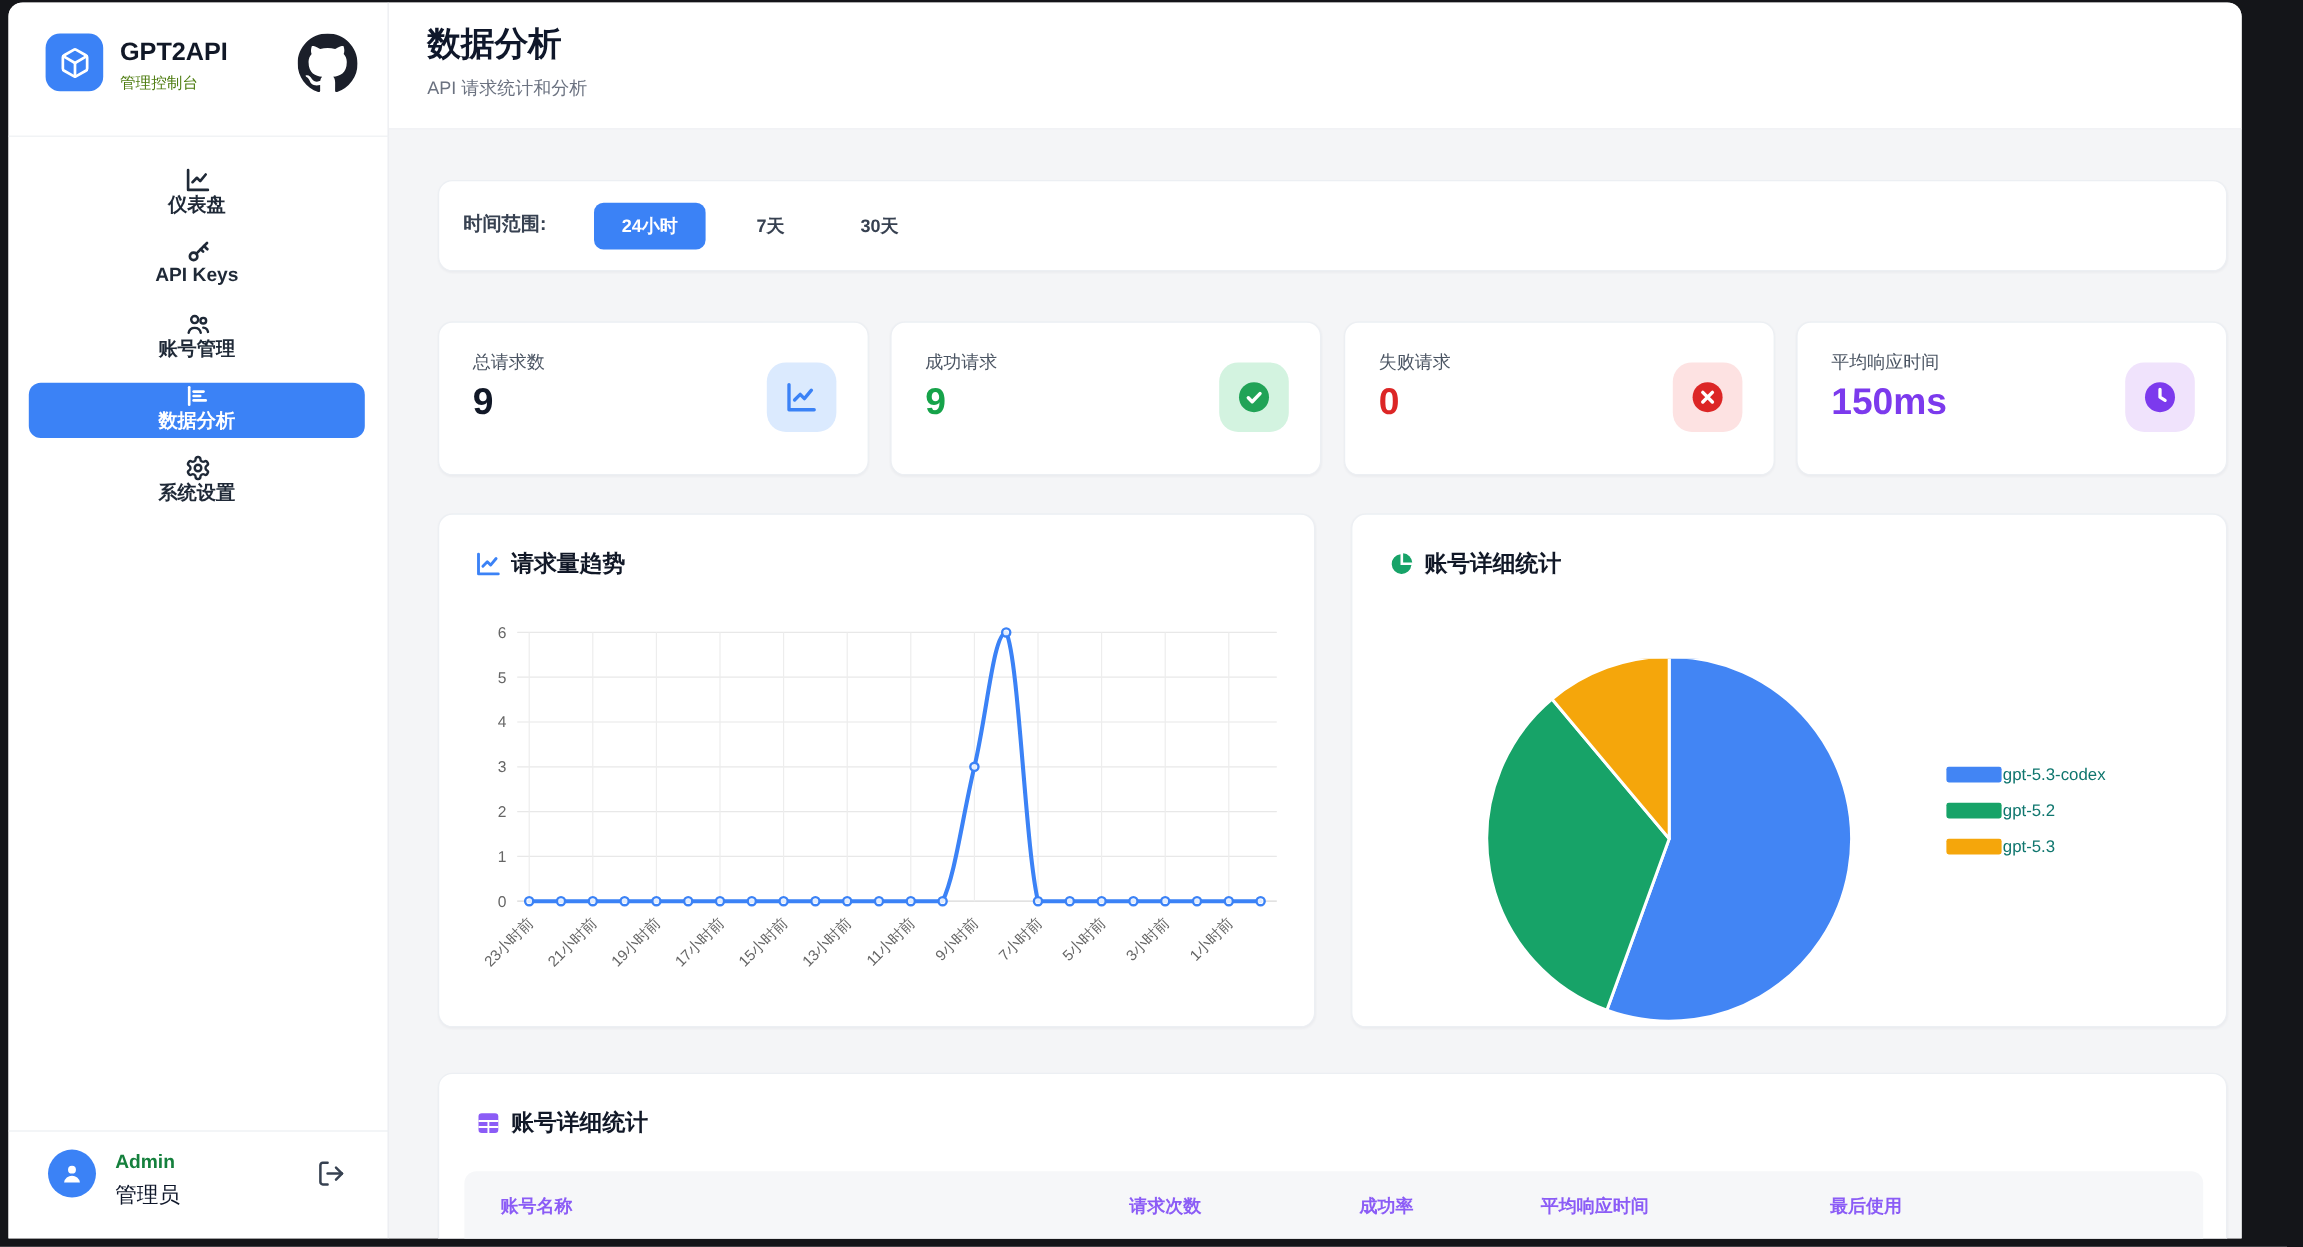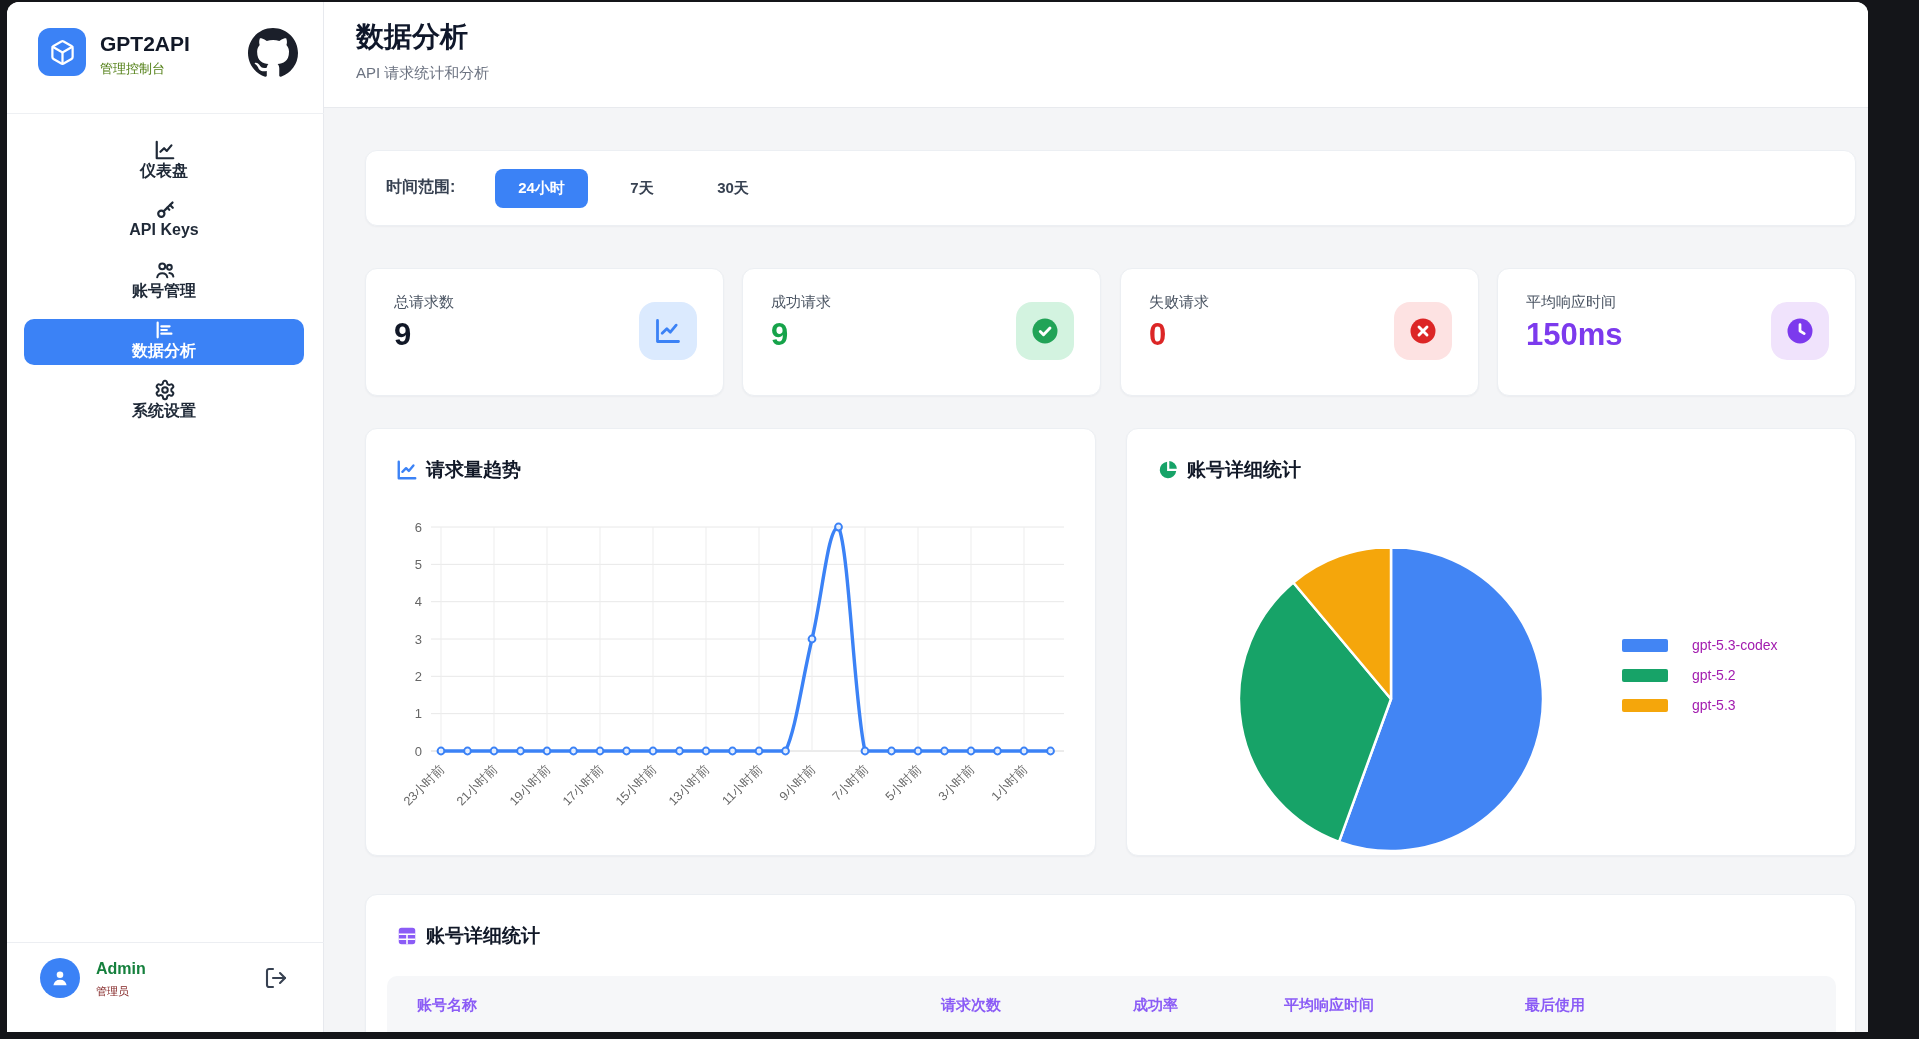--- a/index.html
+++ b/index.html
@@ -12,21 +12,21 @@
   .logo-title { position:absolute; left:93px; top:30px; font-size:21px; font-weight:700; color:#111827; }
   .logo-sub { position:absolute; left:93px; top:58px; font-size:13px; color:#4d7c0f; }
   .gh { position:absolute; left:241px; top:26px; width:50px; height:50px; }
   .side-div { position:absolute; left:0; top:111px; width:317px; border-top:1px solid #eef0f3; }
   .menu-item { position:absolute; left:17px; width:280px; height:46px; border-radius:10px; display:flex; align-items:center; color:#1f2937; font-size:16px; font-weight:600; cursor:pointer;flex-direction:column; }
   .menu-item .mi-icon { width:22px; height:22px; margin:0 18px 0 20px; flex:0 0 auto; }
   .menu-item.active { background:#3b82f6; color:#fff; }
   .user-div { position:absolute; left:0; top:940px; width:317px; border-top:1px solid #eceef2; }
   .avatar { position:absolute; left:33px; top:956px; width:40px; height:40px; border-radius:50%; background:#3b82f6; display:flex; align-items:center; justify-content:center; }
   .user-name { position:absolute; left:89px; top:958px; font-size:16px; font-weight:700; color:#15803d; }
-  .user-role { position:absolute; left:89px; top:982px; font-size:11px; color:#7f1d1d; }
+  .user-role { position:absolute; left:89px; top:982px; font-size:18px; color:#0f172a; }
   .logout { position:absolute; left:257px; top:964px; width:24px; height:24px; color:#374151; cursor:pointer; }
   
   #header { position:absolute; left:317px; top:0; width:1569px; height:106px; background:#fff; border-bottom:1px solid #e8eaee; }
   .page-title { position:absolute; left:32px; top:16px; font-size:28px; font-weight:800; color:#0f172a; }
   .page-sub { position:absolute; left:32px; top:62px; font-size:15px; color:#6b7280; }
   #content { position:absolute; left:317px; top:106px; width:1569px; height:924px; background:#f4f5f7; }
   .card { position:absolute; background:#fff; border:1px solid #eceff3; border-radius:12px; box-shadow:0 1px 2px rgba(16,24,40,.04); }
   
   .tr-label { position:absolute; left:20px; top:26px; font-size:16px; font-weight:700; color:#374151; }
   .pill { position:absolute; top:18px; height:39px; border-radius:8px; border:none; font-size:15px; font-weight:700; cursor:pointer; background:transparent; color:#374151; font-family:inherit; }
@@ -35,21 +35,21 @@
   .stat-label { position:absolute; left:28px; top:24px; font-size:15px; color:#4b5563; }
   .stat-value { position:absolute; left:28px; top:48px; font-size:31px; font-weight:800; }
   .stat-icon { position:absolute; right:26px; top:33px; width:58px; height:58px; border-radius:16px; display:flex; align-items:center; justify-content:center; }
   
   .card-title { position:absolute; top:28px; font-size:19px; font-weight:700; color:#111827; }
   .ct-icon { position:absolute; left:30px; top:30px; width:22px; height:22px; }
   
   #pie-legend { position:absolute; left:1298px; top:529px; display:flex; flex-direction:column; gap:14px; }
   .lg-row { display:flex; align-items:center; }
   .lg-swatch { width:46px; height:13px; border-radius:2px; }
-  .lg-label { margin-left:24px; font-size:14px; color:#a21caf; }
+  .lg-label { margin-left:1px; font-size:14px; color:#0f766e; }
   
   .thead { position:absolute; left:21px; top:81px; width:1449px; height:58px; background:#f6f7f9; border-radius:10px 10px 0 0; }
   .th { position:absolute; top:0; height:58px; display:flex; align-items:center; font-size:15px; font-weight:700; color:#8b5cf6; }
   
   #scrollgutter { position:absolute; left:1886px; top:0; width:20px; height:1030px; background:#fbfcfd; }
   #scrollthumb { position:absolute; left:4px; top:21px; width:13px; height:971px; border-radius:7px; background:#9aa0a6; }
   #scrollmark { position:absolute; left:11px; top:252px; width:7px; height:90px; border-radius:4px; background:linear-gradient(#f8c08b,#ee8e45); border:1px solid #55585c; }
   .sb-arrow { position:absolute; left:5px; width:0; height:0; border-left:5px solid transparent; border-right:5px solid transparent; }
   svg { display:block; }
   text { font-family:"Liberation Sans","DejaVu Sans",sans-serif; }

